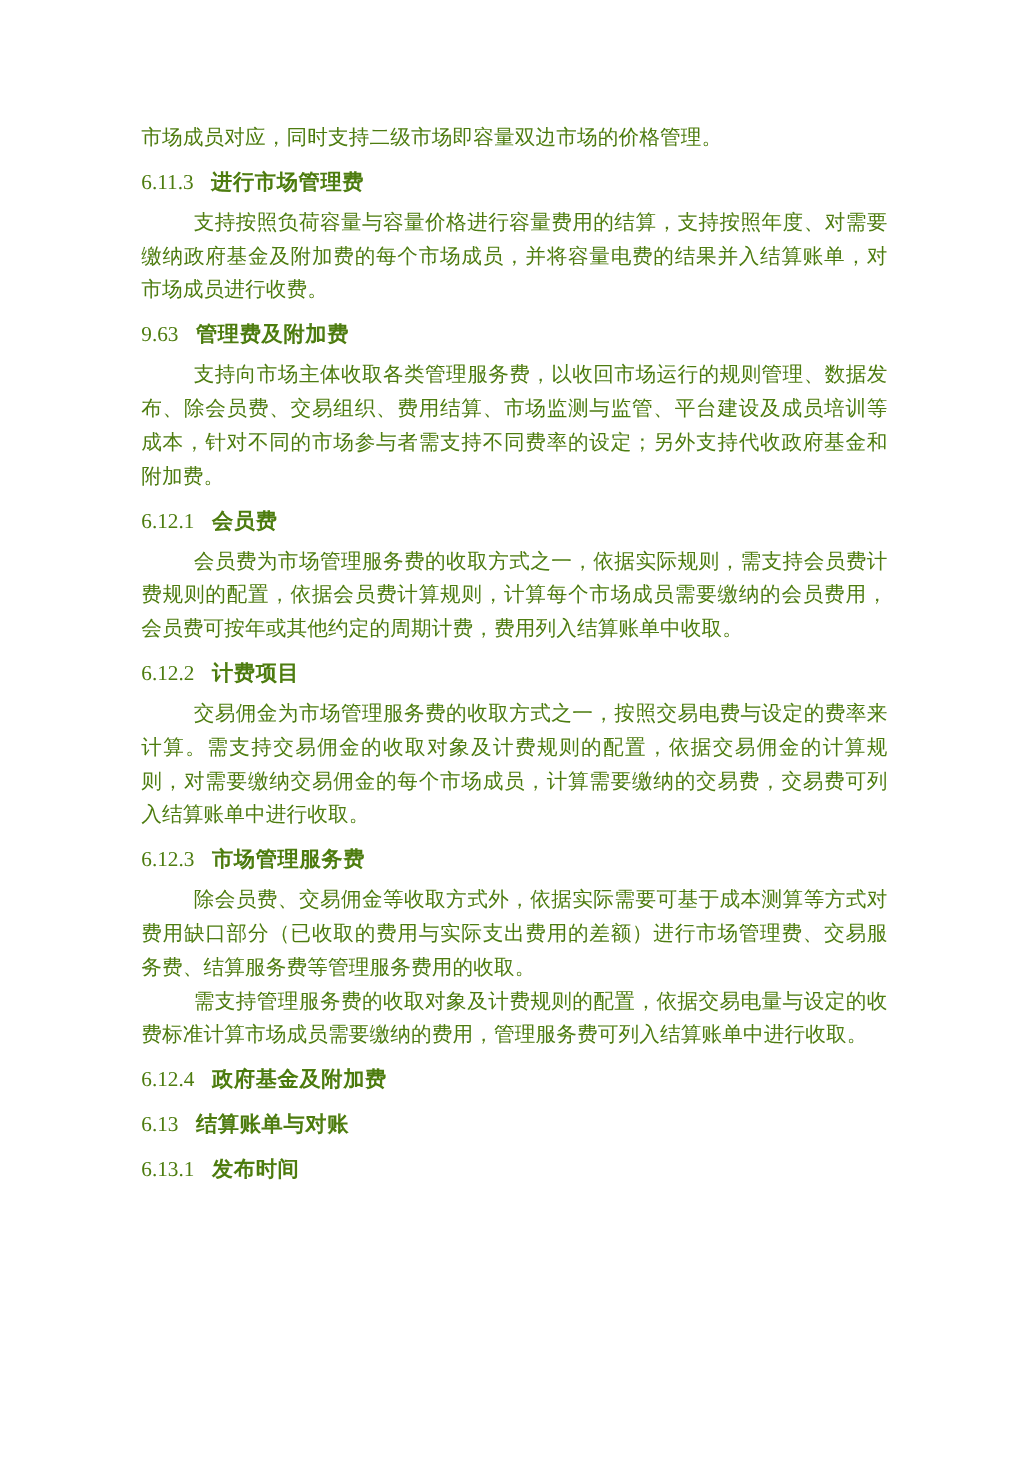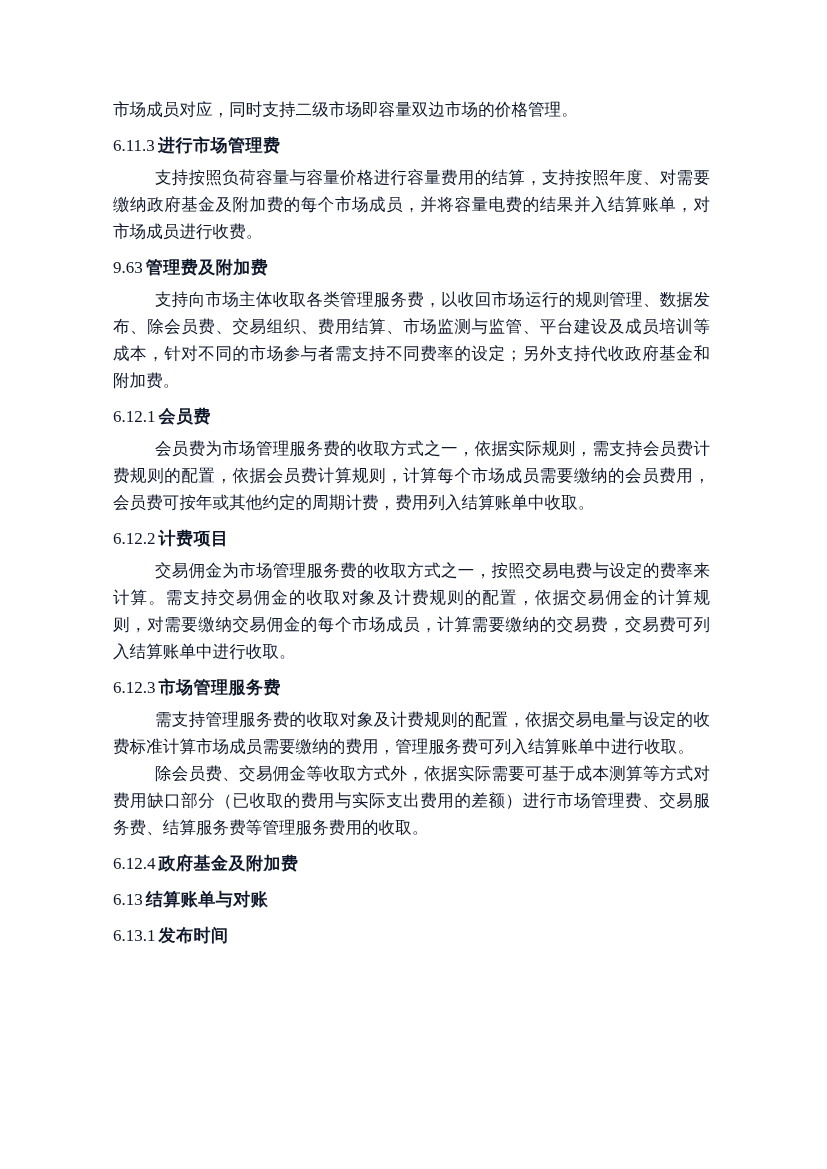--- a/index.html
+++ b/index.html
@@ -8,21 +8,21 @@
     width: 827px;
     height: 1169px;
     background: #ffffff;
     overflow: hidden;
   }
   .content {
     position: absolute;
     left: 113px;
     top: 96px;
     width: 597px;
-    color: #0f172a;
+    color: #4d7c0f;
     font-family: "Liberation Serif", "DejaVu Serif", serif;
     font-size: 16.5px;
     line-height: 27px;
     letter-spacing: 0.1px;
     text-align: justify;
     text-justify: inter-character;
   }
   .para {
     margin: 0;
     text-indent: 42px;
@@ -33,21 +33,21 @@
     margin: 9px 0 5px 0;
     font-size: 17px;
     line-height: 27px;
     font-weight: bold;
     text-align: left;
     letter-spacing: 0;
   }
   .heading-number {
     font-family: "Liberation Serif", "DejaVu Serif", serif;
     font-weight: normal;
-    margin-right: 3px;
+    margin-right: 14px;
   }
   .heading-title {
     font-family: "Liberation Sans", "DejaVu Sans", sans-serif;
     letter-spacing: 0.5px;
   }
 </style>
 </head>
 <body>
 
 <div class="page">
@@ -55,19 +55,19 @@
       <p class="para no-indent">市场成员对应，同时支持二级市场即容量双边市场的价格管理。</p>
       <h2 class="heading level-3"><span class="heading-number">6.11.3</span><span class="heading-title">进行市场管理费</span></h2>
       <p class="para">支持按照负荷容量与容量价格进行容量费用的结算，支持按照年度、对需要缴纳政府基金及附加费的每个市场成员，并将容量电费的结果并入结算账单，对市场成员进行收费。</p>
       <h2 class="heading level-2"><span class="heading-number">9.63</span><span class="heading-title">管理费及附加费</span></h2>
       <p class="para">支持向市场主体收取各类管理服务费，以收回市场运行的规则管理、数据发布、除会员费、交易组织、费用结算、市场监测与监管、平台建设及成员培训等成本，针对不同的市场参与者需支持不同费率的设定；另外支持代收政府基金和附加费。</p>
       <h2 class="heading level-3"><span class="heading-number">6.12.1</span><span class="heading-title">会员费</span></h2>
       <p class="para">会员费为市场管理服务费的收取方式之一，依据实际规则，需支持会员费计费规则的配置，依据会员费计算规则，计算每个市场成员需要缴纳的会员费用，会员费可按年或其他约定的周期计费，费用列入结算账单中收取。</p>
       <h2 class="heading level-3"><span class="heading-number">6.12.2</span><span class="heading-title">计费项目</span></h2>
       <p class="para">交易佣金为市场管理服务费的收取方式之一，按照交易电费与设定的费率来计算。需支持交易佣金的收取对象及计费规则的配置，依据交易佣金的计算规则，对需要缴纳交易佣金的每个市场成员，计算需要缴纳的交易费，交易费可列入结算账单中进行收取。</p>
       <h2 class="heading level-3"><span class="heading-number">6.12.3</span><span class="heading-title">市场管理服务费</span></h2>
+      <p class="para">除会员费、交易佣金等收取方式外，依据实际需要可基于成本测算等方式对费用缺口部分（已收取的费用与实际支出费用的差额）进行市场管理费、交易服务费、结算服务费等管理服务费用的收取。</p>
       <p class="para">需支持管理服务费的收取对象及计费规则的配置，依据交易电量与设定的收费标准计算市场成员需要缴纳的费用，管理服务费可列入结算账单中进行收取。</p>
-      <p class="para">除会员费、交易佣金等收取方式外，依据实际需要可基于成本测算等方式对费用缺口部分（已收取的费用与实际支出费用的差额）进行市场管理费、交易服务费、结算服务费等管理服务费用的收取。</p>
       <h2 class="heading level-3"><span class="heading-number">6.12.4</span><span class="heading-title">政府基金及附加费</span></h2>
       <h2 class="heading level-2"><span class="heading-number">6.13</span><span class="heading-title">结算账单与对账</span></h2>
       <h2 class="heading level-3"><span class="heading-number">6.13.1</span><span class="heading-title">发布时间</span></h2>
     </main>
 </div>
 
 </body></html>

